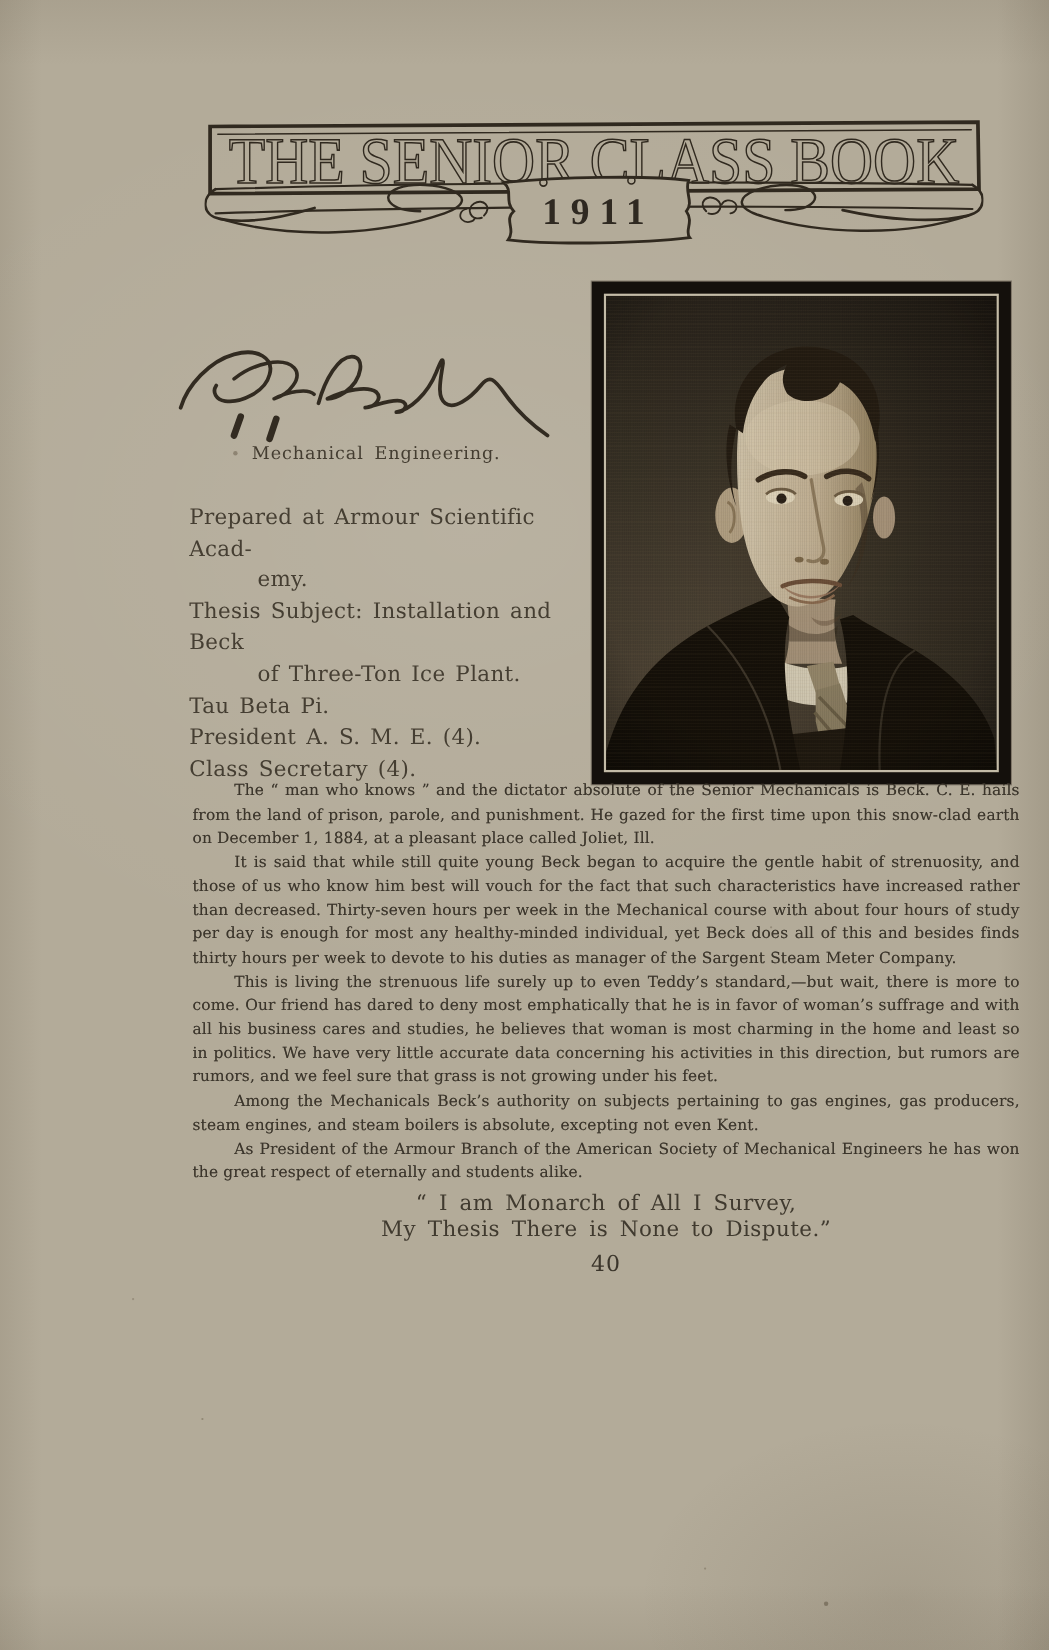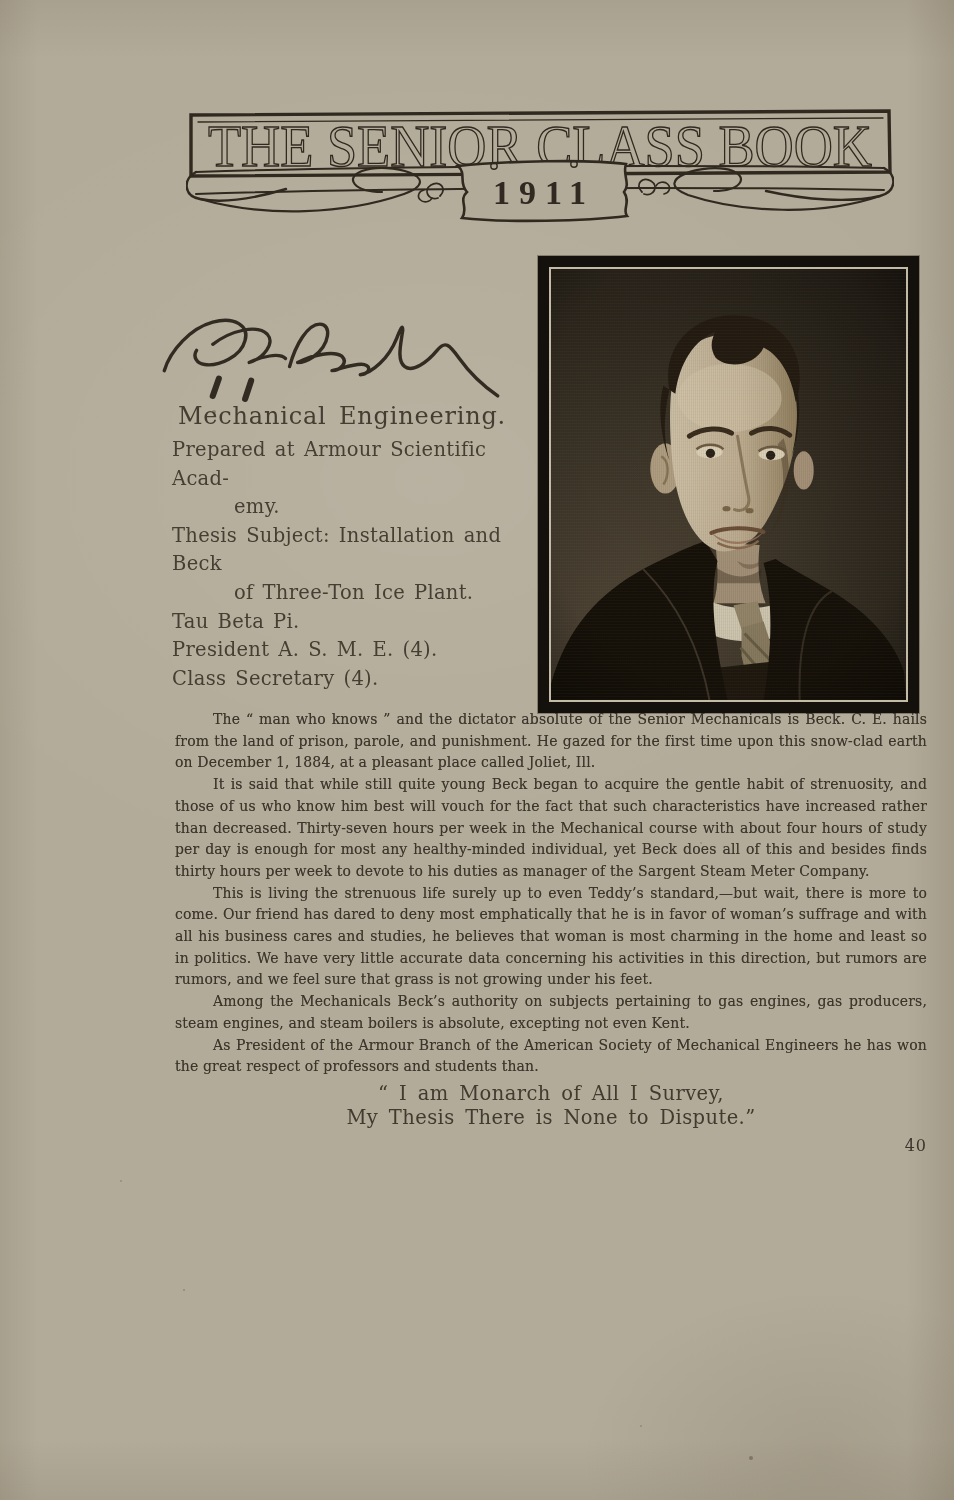--- a/index.html
+++ b/index.html
@@ -28,23 +28,23 @@
       120px 1180px 0 0 rgba(80,68,50,0.28);}
   
   .banner{position:absolute;left:186px;top:106px;width:708px;height:124px;}
   .banner svg{display:block;width:100%;height:100%;}
   
   .sig{position:absolute;left:158px;top:310px;width:348px;height:96px;}
   .sig svg{display:block;width:100%;height:100%;}
   
   .department{
     position:absolute;left:172px;top:402px;width:340px;
-    text-align:center;font-size:24px;letter-spacing:0.8px;word-spacing:4px;color:#443d31;
-  }
-  .bio{position:absolute;left:172px;top:436px;width:372px;font-size:19.5px;line-height:28.6px;
+    text-align:center;font-size:16px;letter-spacing:0.8px;word-spacing:4px;color:#443d31;
+  }
+  .bio{position:absolute;left:172px;top:456px;width:372px;font-size:19.5px;line-height:28.6px;
        letter-spacing:0.3px;word-spacing:2.5px;color:#453e32;}
   .bio-line.cont{padding-left:62px;}
   
   .portrait-frame{
     position:absolute;left:538px;top:256px;width:381px;height:457px;
     background:#14100c;padding:11px;box-sizing:border-box;
     box-shadow:0 0 0 1px rgba(40,32,22,0.35);
   }
   .portrait-inner{
     position:relative;width:100%;height:100%;border:2px solid #c3bba7;box-sizing:border-box;
@@ -59,21 +59,21 @@
   }
   
   .bodycol{position:absolute;left:175px;top:709px;width:752px;}
   .bodycol p{
     margin:0;text-indent:38px;text-align:justify;
     font-size:14px;line-height:21.7px;letter-spacing:0.15px;color:#3b352b;
     text-shadow:0 0 0.4px rgba(59,53,43,0.55);
   }
   .quote{margin-top:4px;text-align:center;font-size:19.5px;line-height:24px;
          letter-spacing:0.4px;word-spacing:4px;color:#403a2f;}
-  .pagenum{margin-top:6px;text-align:right;font-size:16px;letter-spacing:1px;color:#3b352b;}
+  .pagenum{margin-top:6px;text-align:center;font-size:20px;letter-spacing:1px;color:#3b352b;}
 </style>
 </head>
 <body>
 
 <div class="page">
 
   <div class="specks"></div>
 
   <div class="banner">
     <svg viewBox="0 0 708 124">
@@ -204,21 +204,21 @@
         <rect x="0" y="0" width="354" height="428" fill="url(#vign)"></rect>
       </svg>
     </div>
   </div>
 
   <div class="bodycol">
     <p>The “ man who knows ” and the dictator absolute of the Senior Mechanicals is Beck.  C. E. hails from the land of prison, parole, and punishment.  He gazed for the first time upon this snow-clad earth on December 1, 1884, at a pleasant place called Joliet, Ill.</p>
     <p>It is said that while still quite young Beck began to acquire the gentle habit of strenuosity, and those of us who know him best will vouch for the fact that such characteristics have increased rather than decreased.  Thirty-seven hours per week in the Mechanical course with about four hours of study per day is enough for most any healthy-minded individual, yet Beck does all of this and besides finds thirty hours per week to devote to his duties as manager of the Sargent Steam Meter Company.</p>
     <p>This is living the strenuous life surely up to even Teddy’s standard,—but wait, there is more to come.  Our friend has dared to deny most emphatically that he is in favor of woman’s suffrage and with all his business cares and studies, he believes that woman is most charming in the home and least so in politics.  We have very little accurate data concerning his activities in this direction, but rumors are rumors, and we feel sure that grass is not growing under his feet.</p>
     <p>Among the Mechanicals Beck’s authority on subjects pertaining to gas engines, gas producers, steam engines, and steam boilers is absolute, excepting not even Kent.</p>
-    <p>As President of the Armour Branch of the American Society of Mechanical Engineers he has won the great respect of professors and students than.</p>
+    <p>As President of the Armour Branch of the American Society of Mechanical Engineers he has won the great respect of eternally and students alike.</p>
 
     <div class="quote">
       <div>“ I am Monarch of All I Survey,</div>
       <div>My Thesis There is None to Dispute.”</div>
     </div>
 
     <div class="pagenum">40</div>
   </div>
 
 </div>

